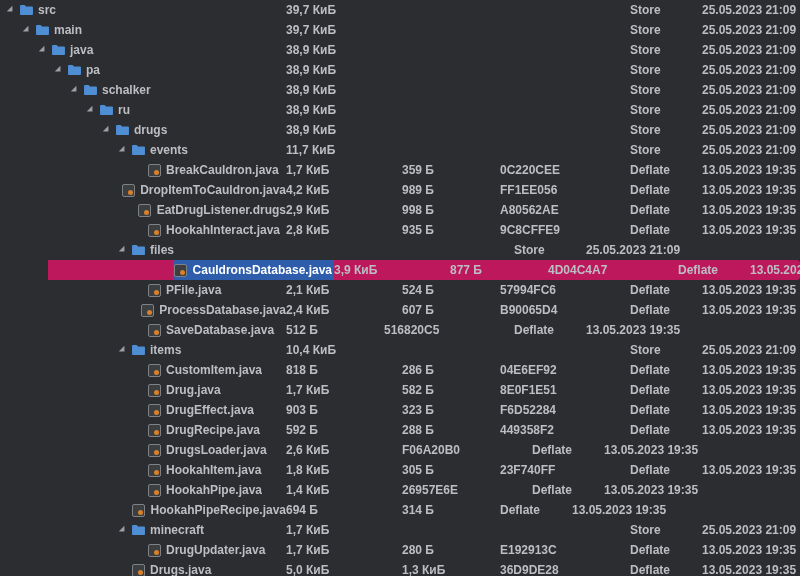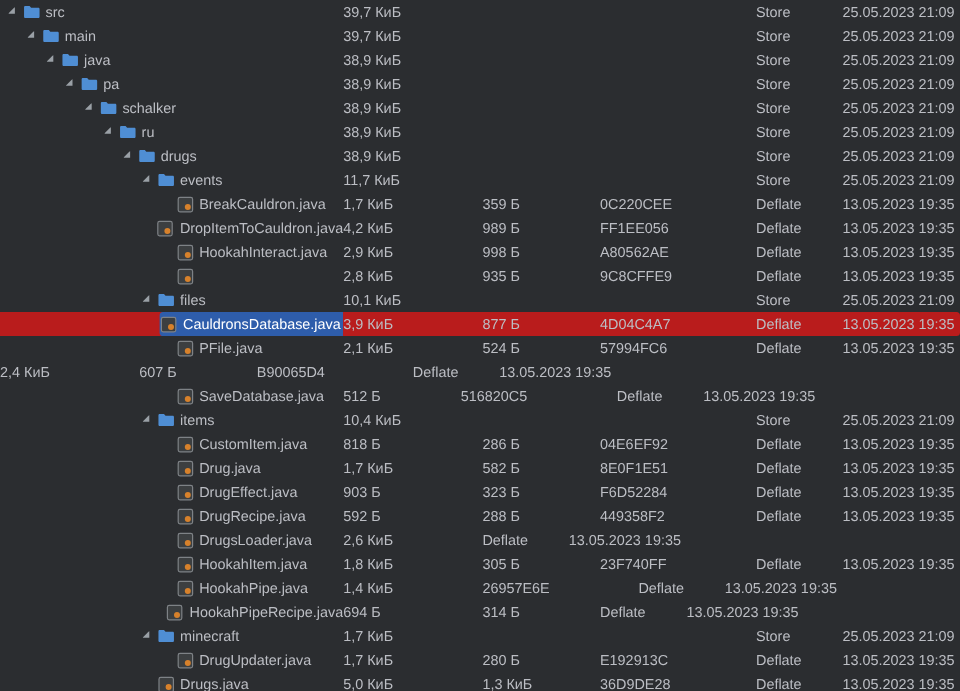--- a/index.html
+++ b/index.html
@@ -1,18 +1,18 @@
 <!DOCTYPE html>
 <html><head>
 <meta charset="utf-8">
 <style>
   * { margin:0; padding:0; box-sizing:border-box; }
   html,body { width:800px; height:576px; overflow:hidden; background:#2b2d30; font-family:"Segoe UI",Arial,sans-serif; font-size:12px; color:#bcbec4; }
-  .row { display:flex; align-items:flex-start; height:20px; line-height:20px; white-space:nowrap; padding-right:4px; }
-  .row.sel { background:#b91c1c; border-radius:0 3px 3px 0;}
+  .row { display:flex; align-items:flex-start; height:20px; line-height:20px; white-space:nowrap; padding-right:4px;font-weight:bold; }
+  .row.sel { background:#be185d; border-radius:0 3px 3px 0;margin-left:48px;}
   .row.sel .name-cell .label { color:#fff; }
   .name-cell { display:flex; align-items:center; flex:0 0 286px; overflow:hidden; }
   .col-size { flex:0 0 116px; }
   .col-packed { flex:0 0 98px; }
   .col-hash { flex:0 0 130px; }
   .col-method { flex:0 0 72px; }
   .col-date { flex:0 0 auto; }
   .indent { display:inline-block; height:20px; }
   .tw { width:14px; height:20px; display:inline-flex; align-items:center; justify-content:center; flex:0 0 14px; }
   .tw svg { width:8px; height:8px; }
@@ -226,35 +226,36 @@
       <div class="col-method">Deflate</div>
       <div class="col-date">13.05.2023 19:35</div>
     </div>
     <div class="row">
       <div class="name-cell">
         <span class="indent" style="width:132px"></span>
         <span class="tw"></span>
         <span class="icon">
           <span class="jfile"></span>
         </span>
-        <span class="label">HookahInteract.java</span>
+        <span class="label">EatDrugListener.drugs</span>
       </div>
       <div class="col-size">2,9 КиБ</div>
       <div class="col-packed">998 Б</div>
       <div class="col-hash">A80562AE</div>
       <div class="col-method">Deflate</div>
       <div class="col-date">13.05.2023 19:35</div>
     </div>
     <div class="row">
       <div class="name-cell">
         <span class="indent" style="width:132px"></span>
         <span class="tw"></span>
         <span class="icon">
           <span class="jfile"></span>
         </span>
+        <span class="label">HookahInteract.java</span>
       </div>
       <div class="col-size">2,8 КиБ</div>
       <div class="col-packed">935 Б</div>
       <div class="col-hash">9C8CFFE9</div>
       <div class="col-method">Deflate</div>
       <div class="col-date">13.05.2023 19:35</div>
     </div>
     <div class="row">
       <div class="name-cell">
         <span class="indent" style="width:116px"></span>
@@ -263,21 +264,20 @@
             <path transform="rotate(45 4 4)" fill="#9aa0a6" d="M2 0 L6 4 L2 8 Z"></path>
           </svg>
         </span>
         <span class="icon folder">
           <svg viewBox="0 0 16 13">
             <path fill="#4f8ed4" d="M1 2.2 C1 1.5 1.5 1 2.2 1 L6 1 L7.4 2.6 L13.8 2.6 C14.5 2.6 15 3.1 15 3.8 L15 10.8 C15 11.5 14.5 12 13.8 12 L2.2 12 C1.5 12 1 11.5 1 10.8 Z"></path>
           </svg>
         </span>
         <span class="label">files</span>
       </div>
-      <div class="col-size">10,1 КиБ</div>
       <div class="col-packed"></div>
       <div class="col-hash"></div>
       <div class="col-method">Store</div>
       <div class="col-date">25.05.2023 21:09</div>
     </div>
     <div class="row sel">
       <div class="name-cell">
         <span class="indent" style="width:132px"></span>
         <span class="tw"></span>
         <span class="name-wrap">
@@ -302,20 +302,28 @@
         </span>
         <span class="label">PFile.java</span>
       </div>
       <div class="col-size">2,1 КиБ</div>
       <div class="col-packed">524 Б</div>
       <div class="col-hash">57994FC6</div>
       <div class="col-method">Deflate</div>
       <div class="col-date">13.05.2023 19:35</div>
     </div>
     <div class="row">
+      <div class="name-cell">
+        <span class="indent" style="width:132px"></span>
+        <span class="tw"></span>
+        <span class="icon">
+          <span class="jfile"></span>
+        </span>
+        <span class="label">ProcessDatabase.java</span>
+      </div>
       <div class="col-size">2,4 КиБ</div>
       <div class="col-packed">607 Б</div>
       <div class="col-hash">B90065D4</div>
       <div class="col-method">Deflate</div>
       <div class="col-date">13.05.2023 19:35</div>
     </div>
     <div class="row">
       <div class="name-cell">
         <span class="indent" style="width:132px"></span>
         <span class="tw"></span>
@@ -413,20 +421,21 @@
     <div class="row">
       <div class="name-cell">
         <span class="indent" style="width:132px"></span>
         <span class="tw"></span>
         <span class="icon">
           <span class="jfile"></span>
         </span>
         <span class="label">DrugsLoader.java</span>
       </div>
       <div class="col-size">2,6 КиБ</div>
+      <div class="col-hash">F06A20B0</div>
       <div class="col-method">Deflate</div>
       <div class="col-date">13.05.2023 19:35</div>
     </div>
     <div class="row">
       <div class="name-cell">
         <span class="indent" style="width:132px"></span>
         <span class="tw"></span>
         <span class="icon">
           <span class="jfile"></span>
         </span>

